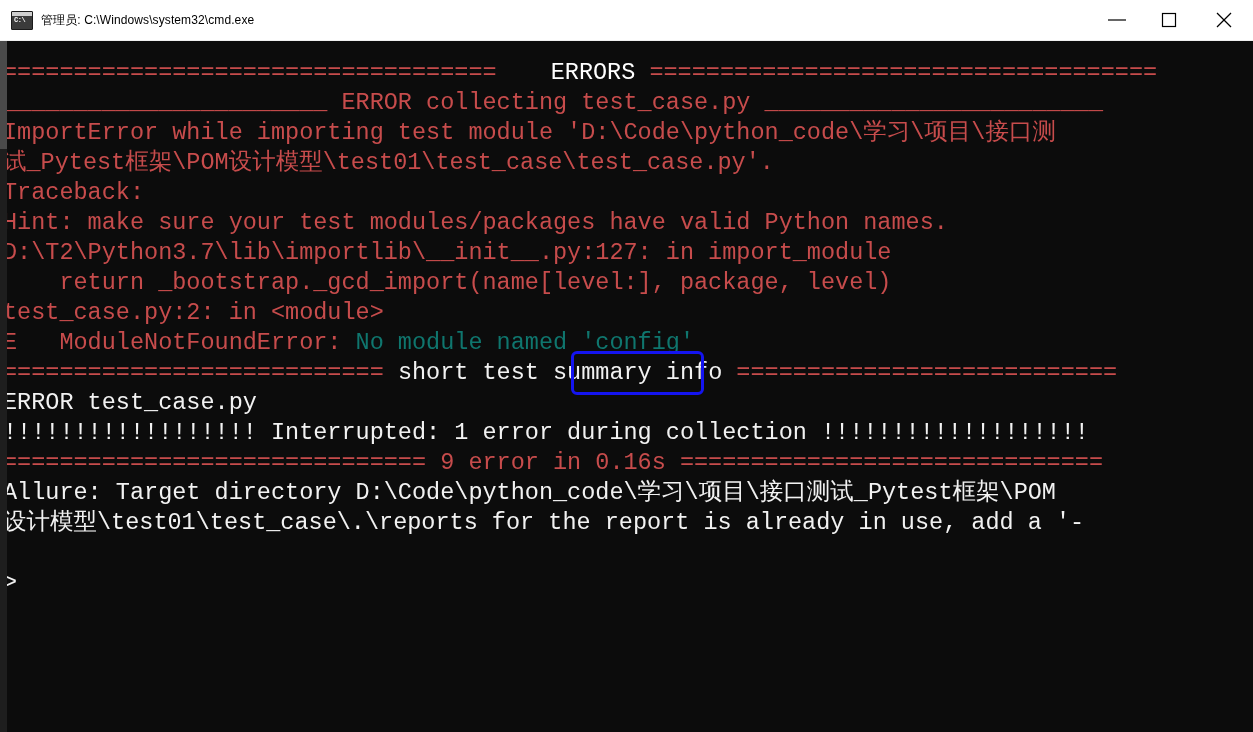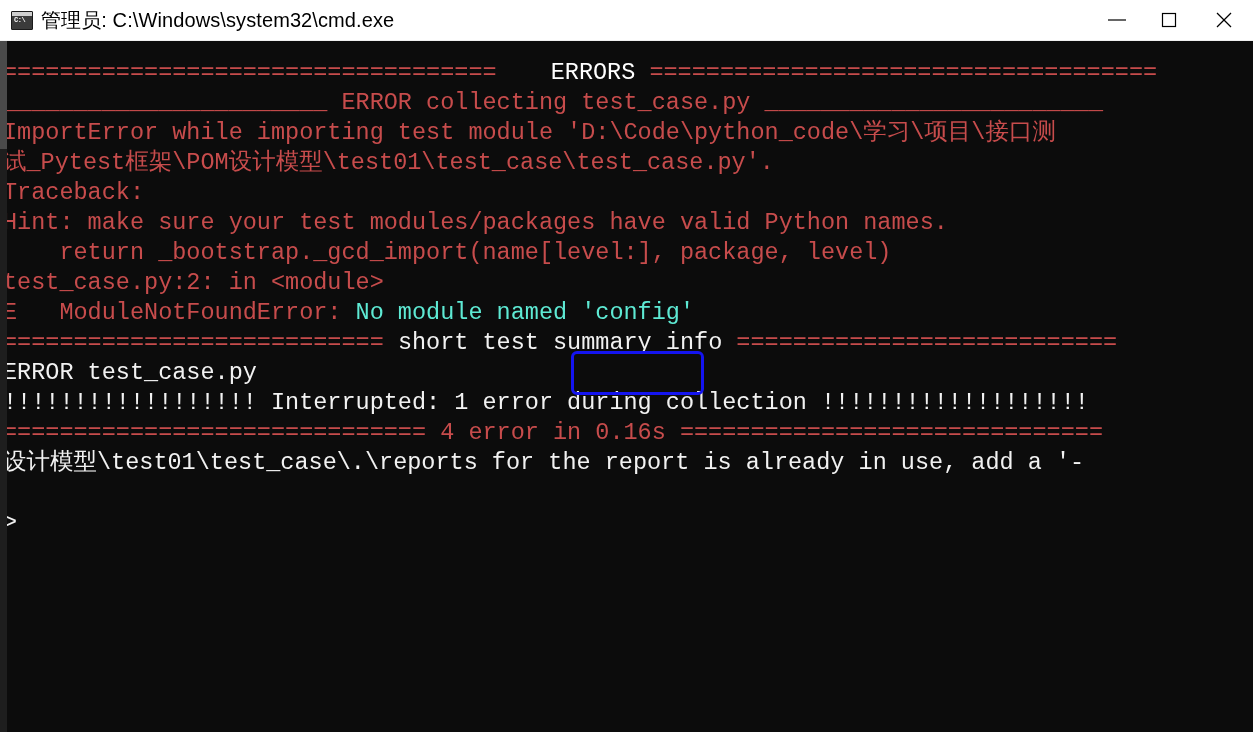--- a/index.html
+++ b/index.html
@@ -63,21 +63,21 @@
     left: 2px;
     font-family: "Liberation Mono", monospace;
     font-size: 7px;
     line-height: 9px;
     color: #ffffff;
     letter-spacing: -0.5px;
     font-weight: bold;
   }
   .title-text {
     font-family: "Liberation Sans", sans-serif;
-    font-size: 20px;
+    font-size: 12px;
     color: #000000;
     white-space: nowrap;
     letter-spacing: 0.1px;
   }
   .win-controls {
     display: flex;
     flex: 0 0 auto;
     height: 40px;
   }
   .win-btn {
@@ -133,21 +133,21 @@
     line-height: 30px;
     height: 30px;
     white-space: pre;
     color: #cc3333;
     letter-spacing: 0px;
     margin-left: -4px;
   }
   .red   { color: #c74c4c; }
   .white { color: #f2f2f2; margin-top: 26px; }
   .bwhite{ color: #ffffff; margin-left: 40px; }
-  .orange{ color: #5eead4; }
+  .orange{ color: #0f766e; }
   .blank { color: transparent; }
 
   
   .blue-box {
     position: absolute;
     border: 3px solid #1414f0;
     border-radius: 6px;
     pointer-events: none;
     left: 657px;
     top: 357px;
@@ -196,27 +196,29 @@
       <div class="track"></div>
     </div>
 
     <div class="screen" id="screen">
         <div class="line"><span class="red">=================================== </span><span class="bwhite">ERRORS</span><span class="red"> ====================================</span></div>
         <div class="line"><span class="red">_______________________ ERROR collecting test_case.py ________________________</span></div>
         <div class="line"><span class="red">ImportError while importing test module 'D:\Code\python_code\学习\项目\接口测</span></div>
         <div class="line"><span class="red">试_Pytest框架\POM设计模型\test01\test_case\test_case.py'.</span></div>
         <div class="line"><span class="red">Traceback:</span></div>
         <div class="line"><span class="red">Hint: make sure your test modules/packages have valid Python names.</span></div>
+        <div class="line"><span class="red">D:\T2\Python3.7\lib\importlib\__init__.py:127: in import_module</span></div>
         <div class="line"><span class="red">    return _bootstrap._gcd_import(name[level:], package, level)</span></div>
         <div class="line"><span class="red">test_case.py:2: in &lt;module&gt;</span></div>
         <div class="line"><span class="red">E   ModuleNotFoundError: </span><span class="orange">No module named </span><span class="orange">'config'</span></div>
         <div class="line"><span class="red">=========================== </span><span class="white">short test summary info</span><span class="red"> ===========================</span></div>
         <div class="line"><span class="white">ERROR test_case.py</span></div>
         <div class="line"><span class="white">!!!!!!!!!!!!!!!!!! Interrupted: 1 error during collection !!!!!!!!!!!!!!!!!!!</span></div>
-        <div class="line"><span class="red">============================== 4 error in 0.16s ==============================</span></div>
+        <div class="line"><span class="red">============================== 9 error in 0.16s ==============================</span></div>
+        <div class="line"><span class="white">Allure: Target directory D:\Code\python_code\学习\项目\接口测试_Pytest框架\POM</span></div>
         <div class="line"><span class="white">设计模型\test01\test_case\.\reports for the report is already in use, add a '-</span></div>
         <div class="line"><span class="blank"> </span></div>
         <div class="line"><span class="white">&gt;</span></div>
       </div>
 
     <div class="blue-box" style="left: 571.203px; top: 310px; width: 132.828px; height: 44px;"></div>
   </div>
 
 </div>
 

